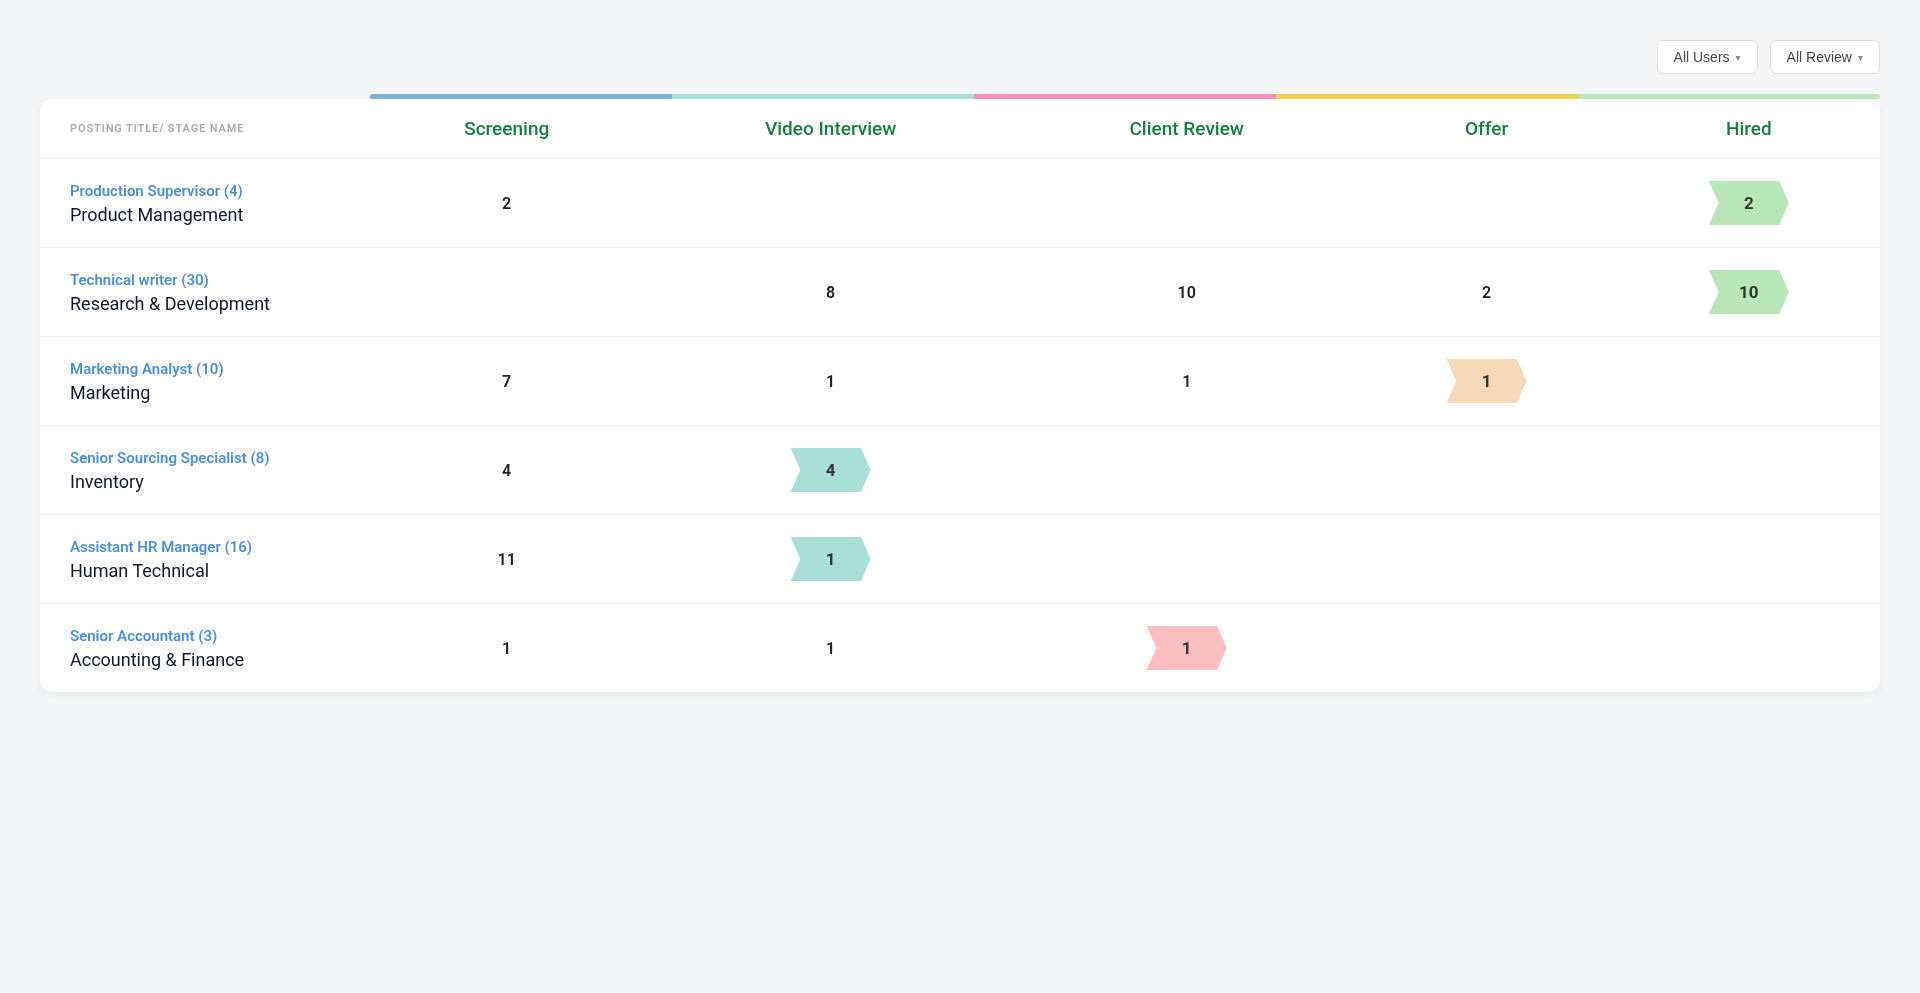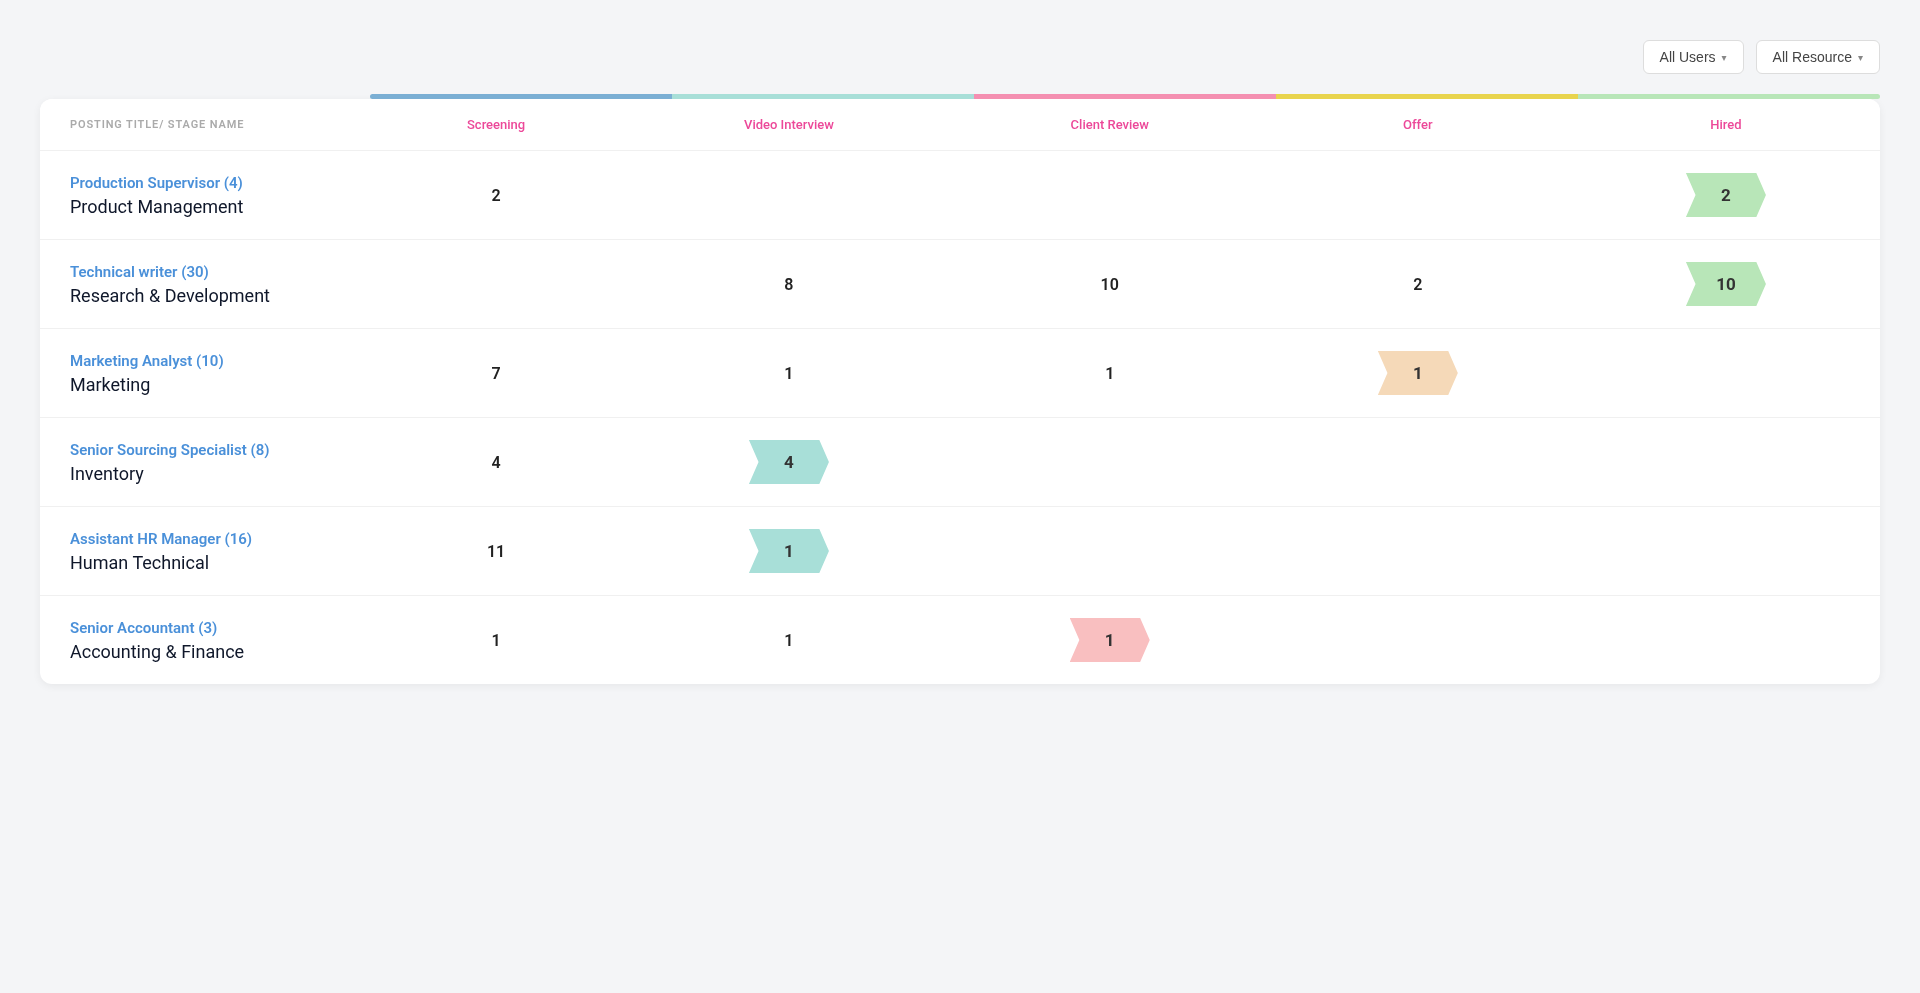--- a/index.html
+++ b/index.html
@@ -70,23 +70,23 @@
       border-collapse: collapse;
       border-radius: 9px;
     }
 
     .pipeline-table thead tr {
       background: #fff;
     }
 
     .pipeline-table thead th {
       padding: 18px 20px;
-      font-size: 13px;
+      font-size: 19px;
       font-weight: 500;
-      color: #ec4899;
+      color: #15803d;
       border-bottom: 1px solid #f0f0f0;
     }
 
     .pipeline-table thead th.posting-col {
       text-align: left;
       font-size: 11px;
       font-weight: 600;
       color: #aaa;
       letter-spacing: 0.08em;
       text-transform: uppercase;
@@ -176,21 +176,21 @@
 <body>
 
 <div class="page-container">
 
   <div class="top-bar">
     <button class="dropdown-btn">
       <span>All Users</span>
       <span class="chevron">▾</span>
     </button>
     <button class="dropdown-btn">
-      <span>All Resource</span>
+      <span>All Review</span>
       <span class="chevron">▾</span>
     </button>
   </div>
 
   <div class="color-bar" id="color-bar">
       <div class="color-bar-segment" style="background: rgb(123, 175, 212);"></div>
       <div class="color-bar-segment" style="background: rgb(168, 223, 216);"></div>
       <div class="color-bar-segment" style="background: rgb(244, 143, 177);"></div>
       <div class="color-bar-segment" style="background: rgb(232, 212, 77);"></div>
       <div class="color-bar-segment" style="background: rgb(184, 230, 184);"></div>

